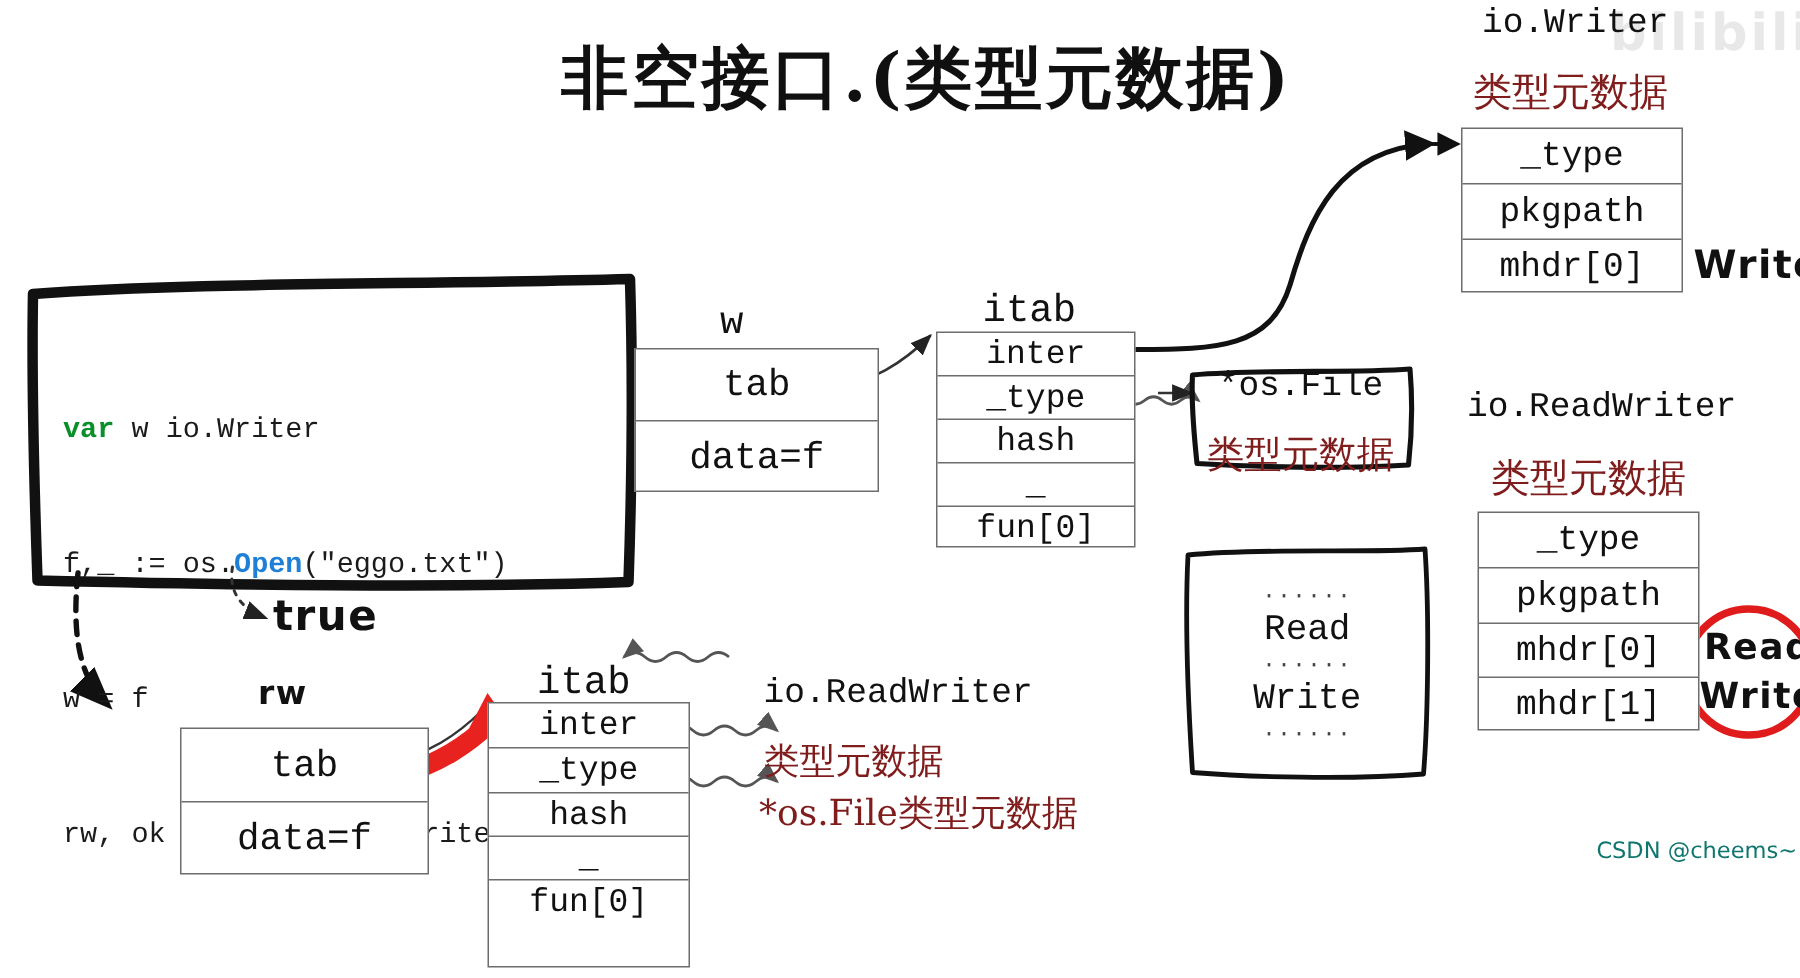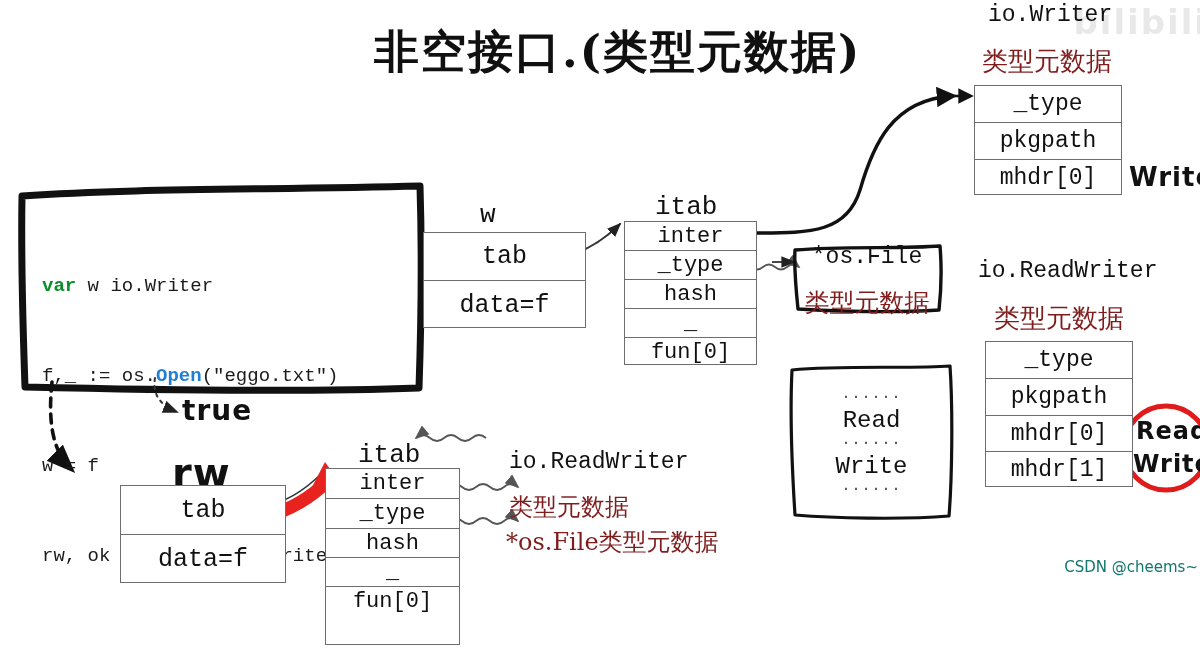--- a/index.html
+++ b/index.html
@@ -228,21 +228,21 @@
   <div class="cnlabel" style="left:982px;top:287px;font-size:26px;">类型元数据</div>
   <div class="structbox" style="left:973px;top:341px;width:148px;height:146px;">
     <div class="row" style="height:37px;font-size:23px;">_type</div>
     <div class="row" style="height:37px;font-size:23px;">pkgpath</div>
     <div class="row" style="height:36px;font-size:23px;">mhdr[0]</div>
     <div class="row" style="height:36px;font-size:23px;">mhdr[1]</div>
   </div>
   <div class="handlabel" style="left:1124px;top:417px;font-size:24px;">Read</div>
   <div class="handlabel" style="left:1121px;top:450px;font-size:24px;">Write</div>
 
-  <div class="handlabel" style="left:160px;top:450px;font-size:40px;">rw</div>
+  <div class="handlabel" style="left:160px;top:450px;font-size:22px;">rw</div>
   <div class="structbox" style="left:108px;top:485px;width:166px;height:98px;">
     <div class="row" style="height:49px;font-size:25px;">tab</div>
     <div class="row" style="height:49px;font-size:25px;">data=f</div>
   </div>
 
   <div class="caplabel" style="left:346px;top:440px;font-size:26px;">itab</div>
   <div class="structbox" style="left:313px;top:468px;width:135px;height:177px;">
     <div class="row" style="height:30px;font-size:22px;">inter</div>
     <div class="row" style="height:30px;font-size:22px;">_type</div>
     <div class="row" style="height:29px;font-size:22px;">hash</div>

